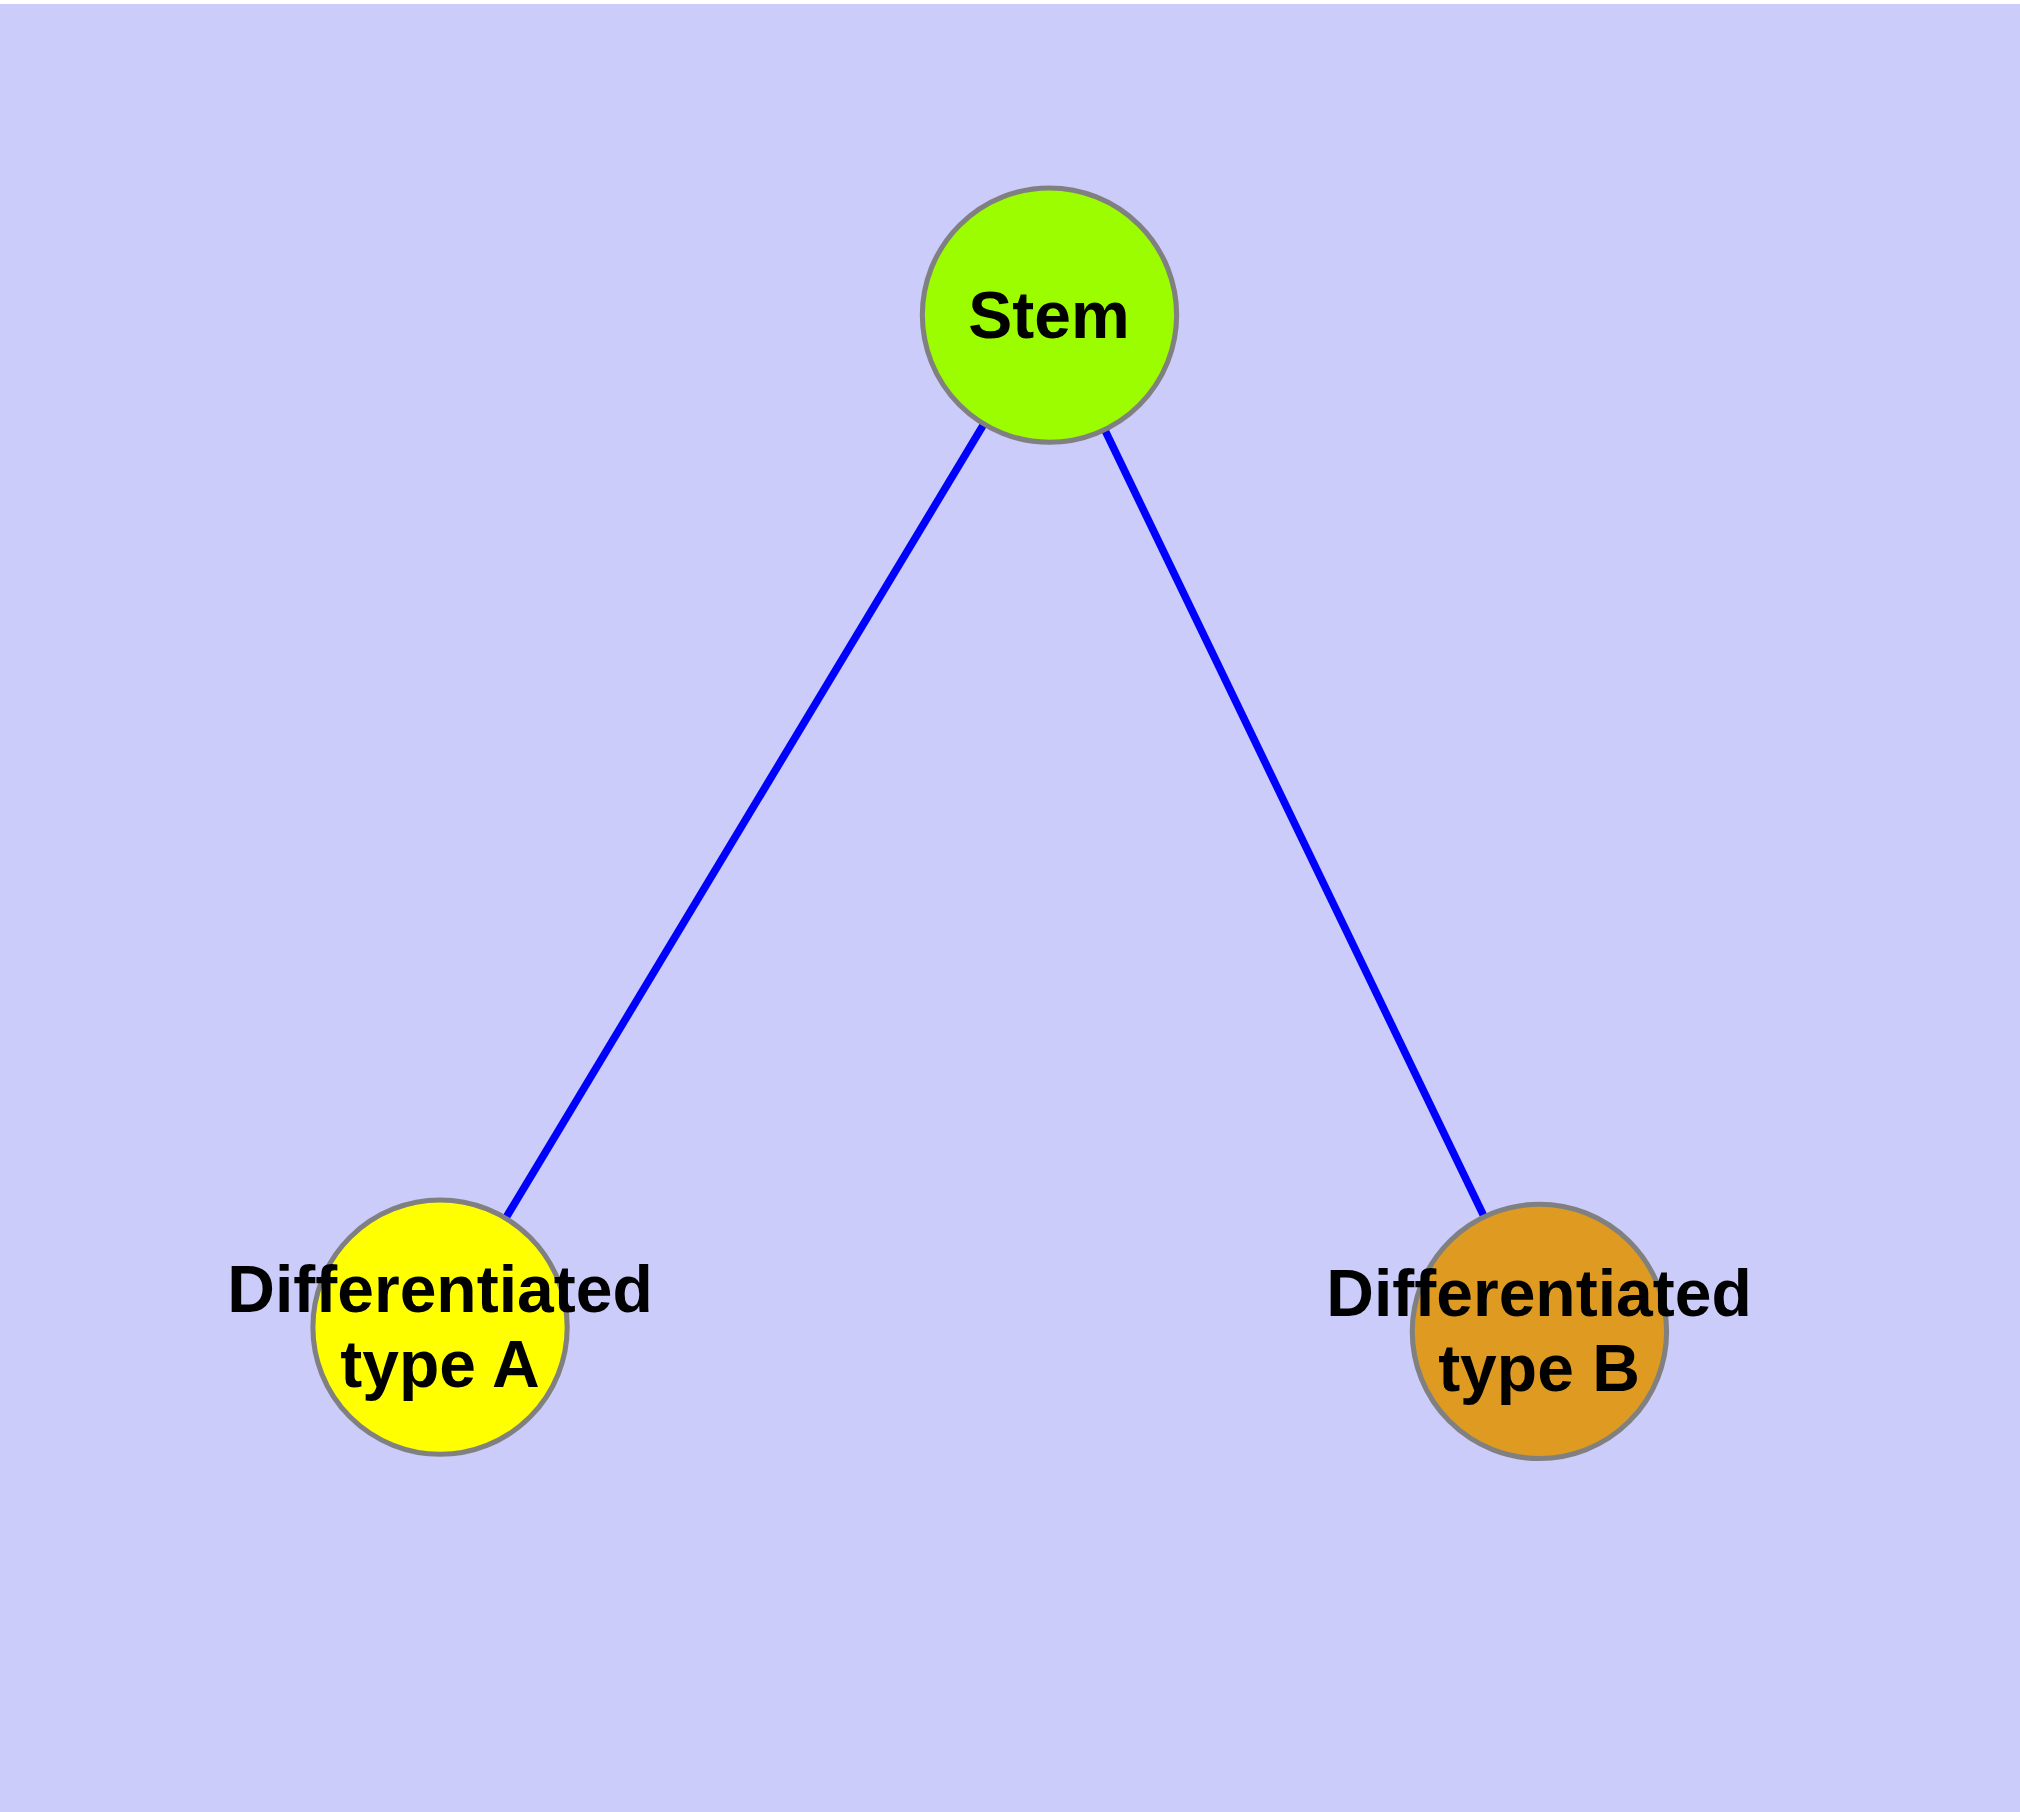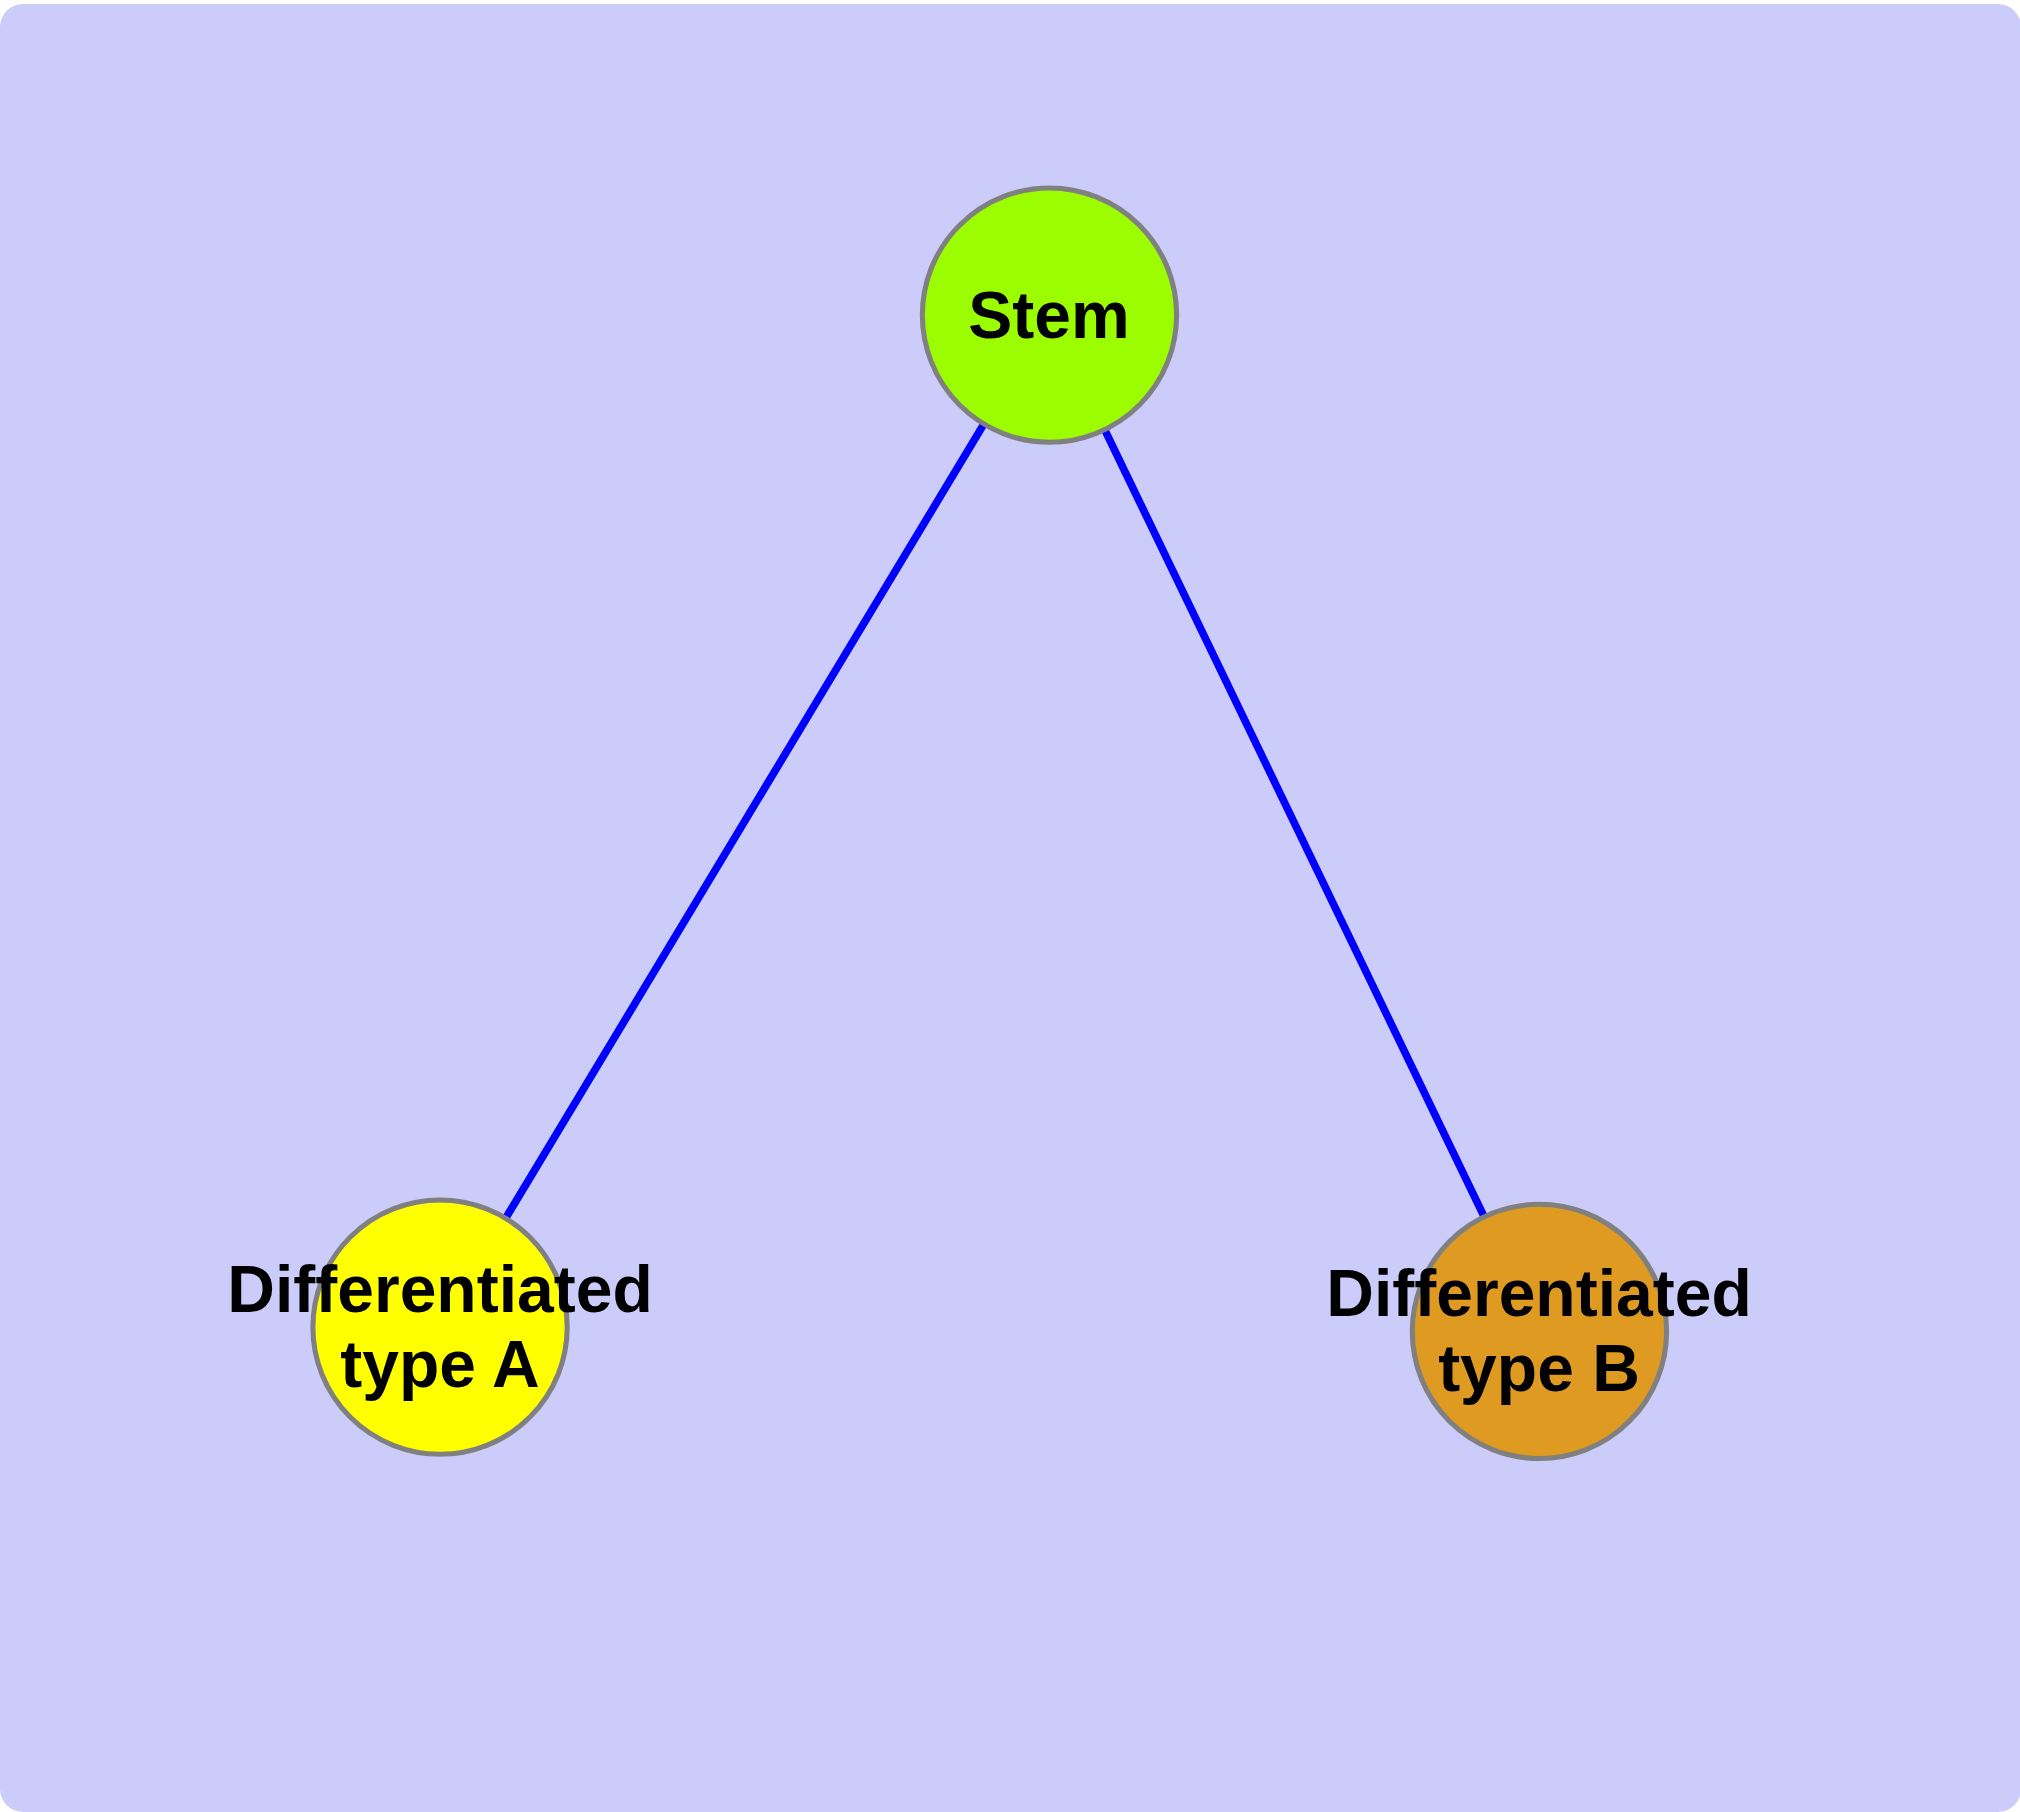--- a/index.html
+++ b/index.html
@@ -16,21 +16,20 @@
     overflow: hidden;
     font-family: "Liberation Sans", "DejaVu Sans", sans-serif;
   }
   #plot-area {
     position: absolute;
     left: 0;
     top: 4.2px;
     width: 2021px;
     height: 1808px;
     background: #ccccfa;
-    border-radius: 23px;
   }
   #graph-svg {
     position: absolute;
     left: 0;
     top: 0;
     width: 2021px;
     height: 1808px;
   }
   .node-circle {
     stroke: #808080;

